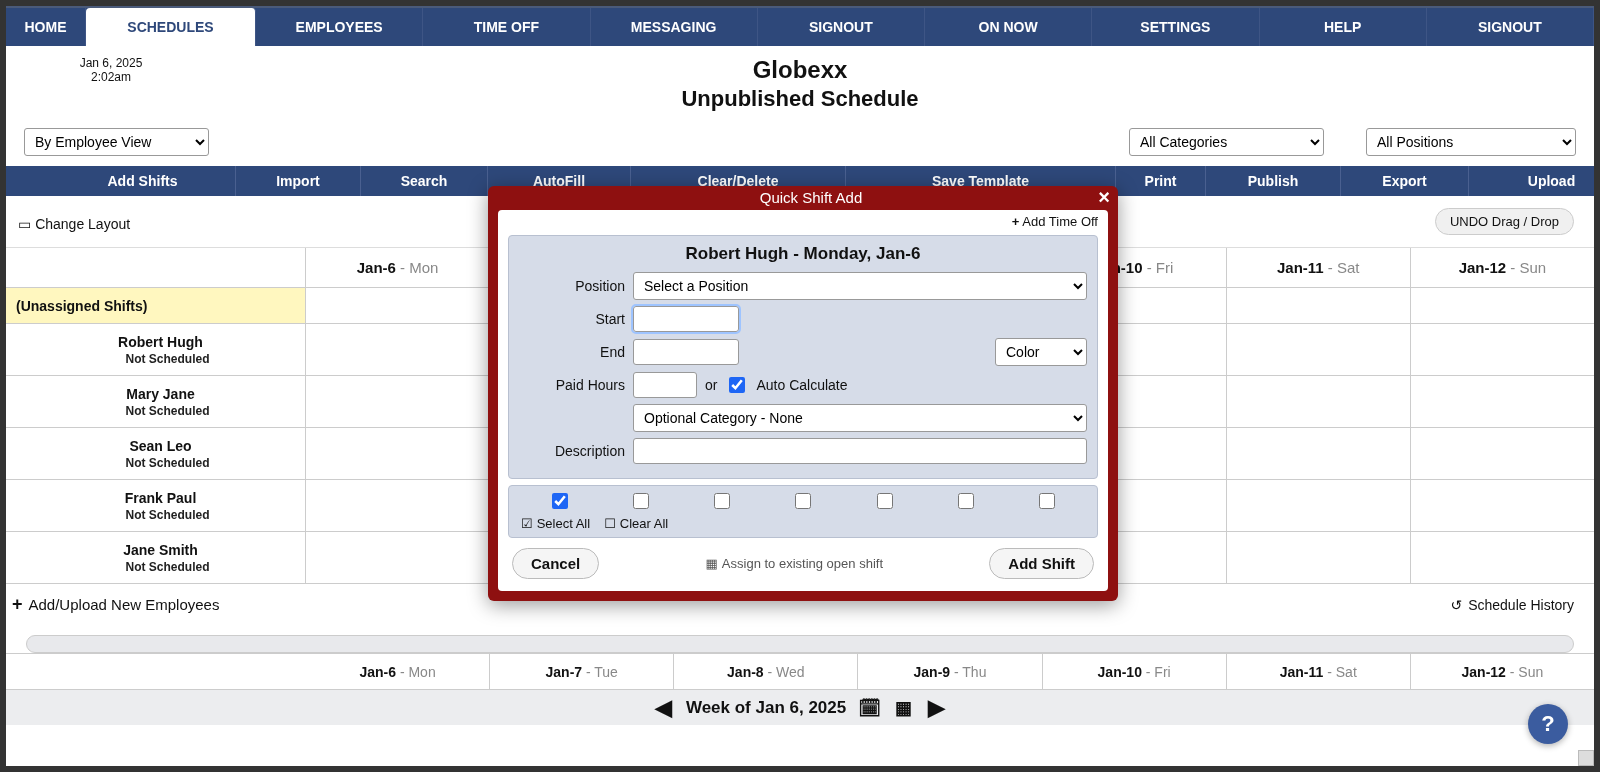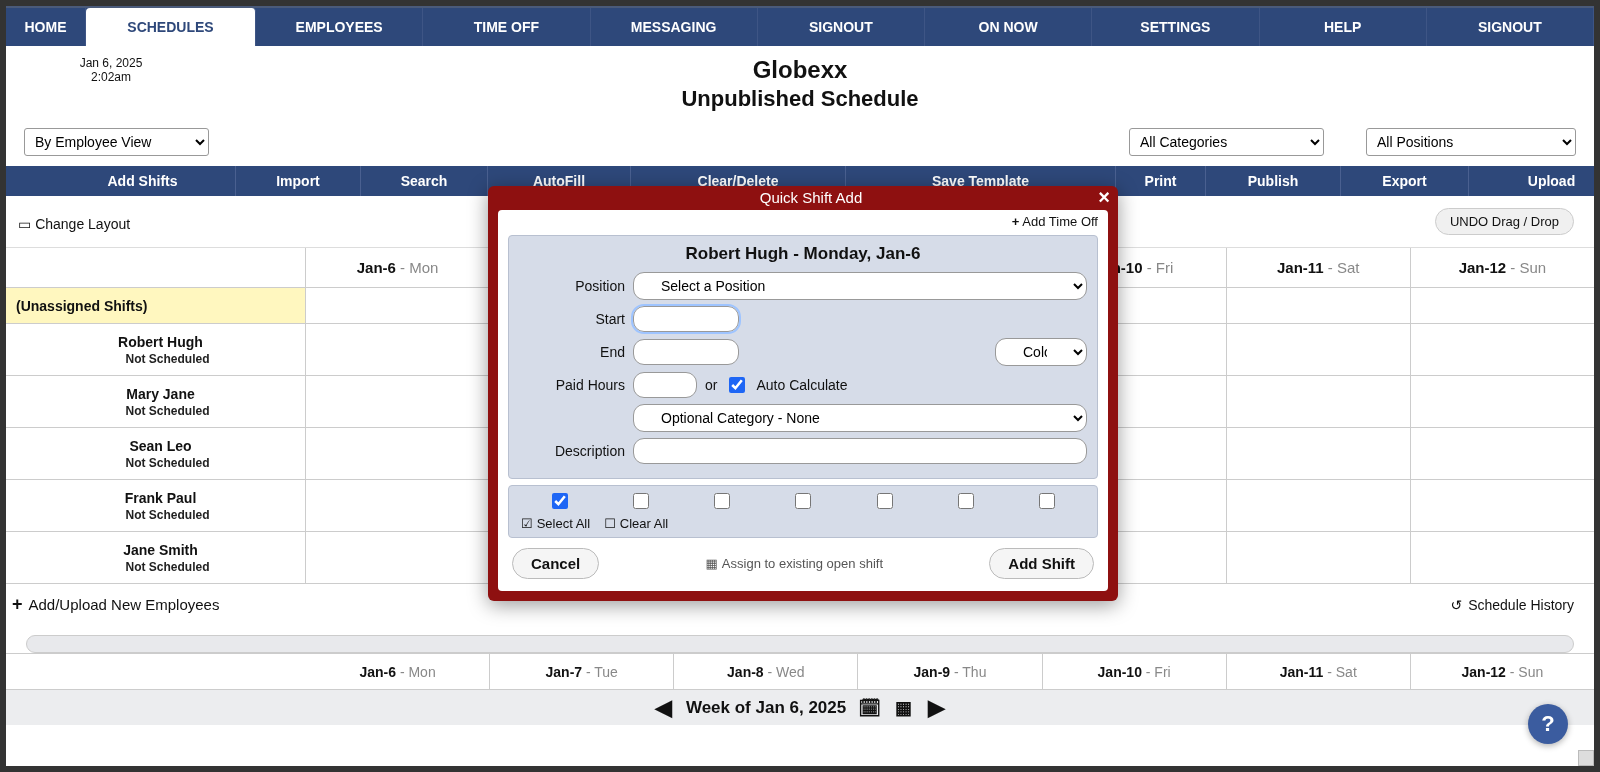--- a/index.html
+++ b/index.html
@@ -303,22 +303,22 @@
     margin:6px 0;
     gap:8px;
   }
   .form-row .lbl {
     width:106px;
     text-align:right;
     font-size:14px;
   }
   .form-row select, .form-row input[type=text] {
     border:1px solid #999;
-    border-radius:11px;
-    padding:4px 23px;
+    border-radius:3px;
+    padding:4px 6px;
     font-size:14px;
     background:#fff;
   }
   .sel-pos { flex:1; }
   .inp-time { width:106px; }
   .inp-time.focus { border:1px solid #3b82f6; outline:2px solid #9ec4ff; }
   .sel-color { width:92px; margin-left:auto; }
   .inp-ph { width:64px; }
   .chk { accent-color:#1e66f5; width:16px; height:16px; }
   .sel-cat { flex:1; }

